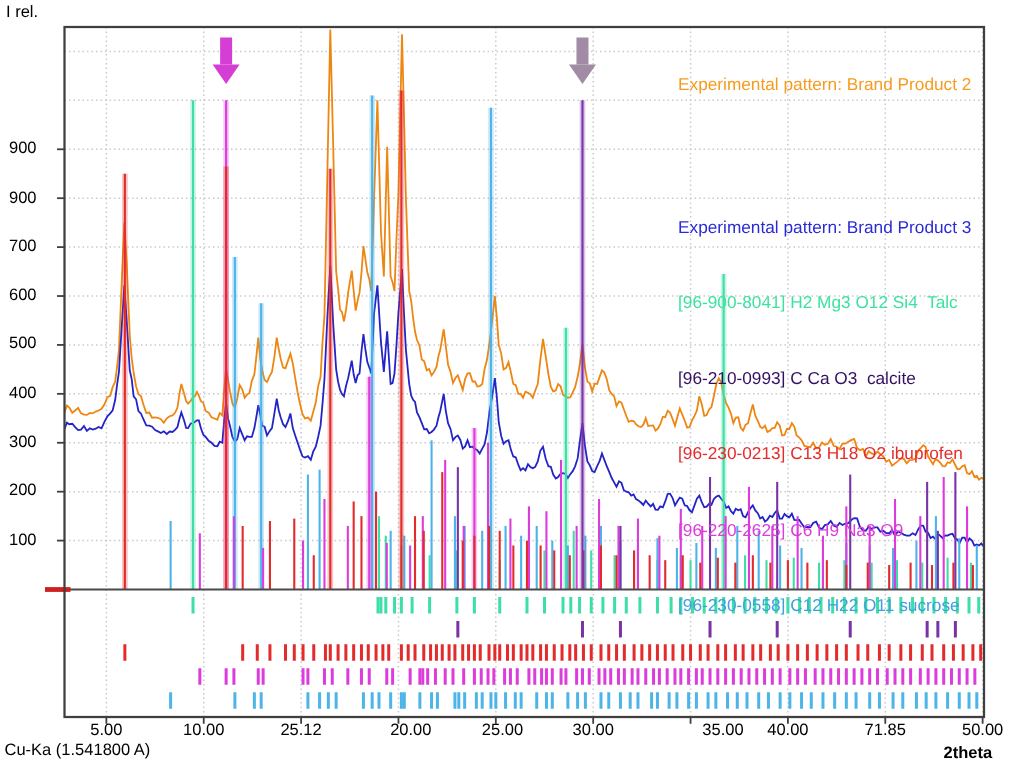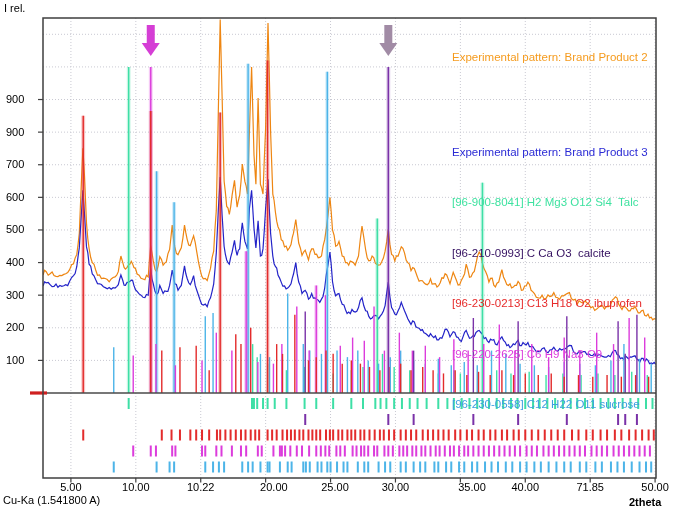--- a/index.html
+++ b/index.html
@@ -594,22 +594,22 @@
       <div class="yt" style="top: 190.848px;">600</div>
       <div class="yt" style="top: 223.457px;">500</div>
       <div class="yt" style="top: 256.065px;">400</div>
       <div class="yt" style="top: 288.674px;">300</div>
       <div class="yt" style="top: 321.283px;">200</div>
       <div class="yt" style="top: 353.891px;">100</div>
     </div>
   <div id="xticks">
       <div class="xt" style="left: 48.9108px;">5.00</div>
       <div class="xt" style="left: 113.82px;">10.00</div>
-      <div class="xt" style="left: 178.729px;">10.22</div>
+      <div class="xt" style="left: 178.729px;">25.12</div>
       <div class="xt" style="left: 243.638px; text-align: right;">20.00</div>
       <div class="xt" style="left: 313px; text-align: center;">25.00</div>
       <div class="xt" style="left: 373.456px;">30.00</div>
-      <div class="xt" style="left: 450px;">35.00</div>
+      <div class="xt" style="left: 460px;">35.00</div>
       <div class="xt" style="left: 503.273px;">40.00</div>
       <div class="xt" style="left: 568.182px;">71.85</div>
       <div class="xt" style="left: 633.091px;">50.00</div>
     </div>
 </div>
 
 </body></html>

